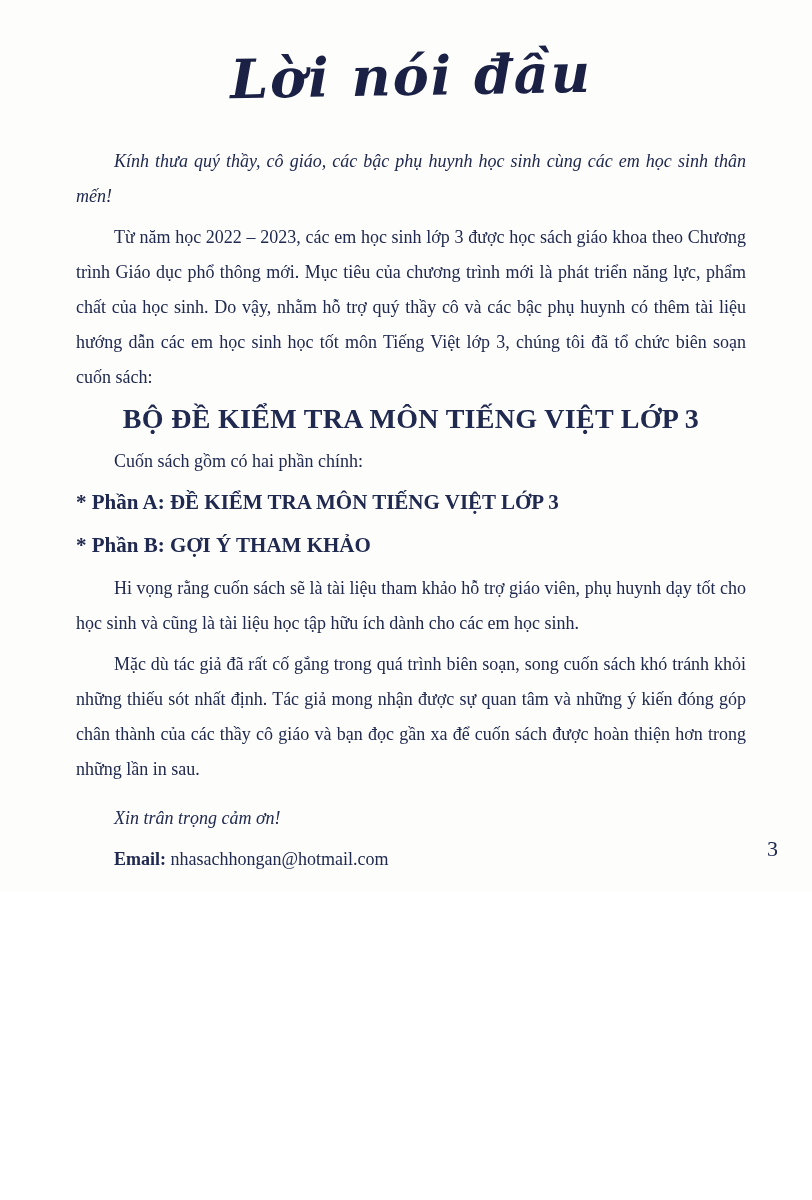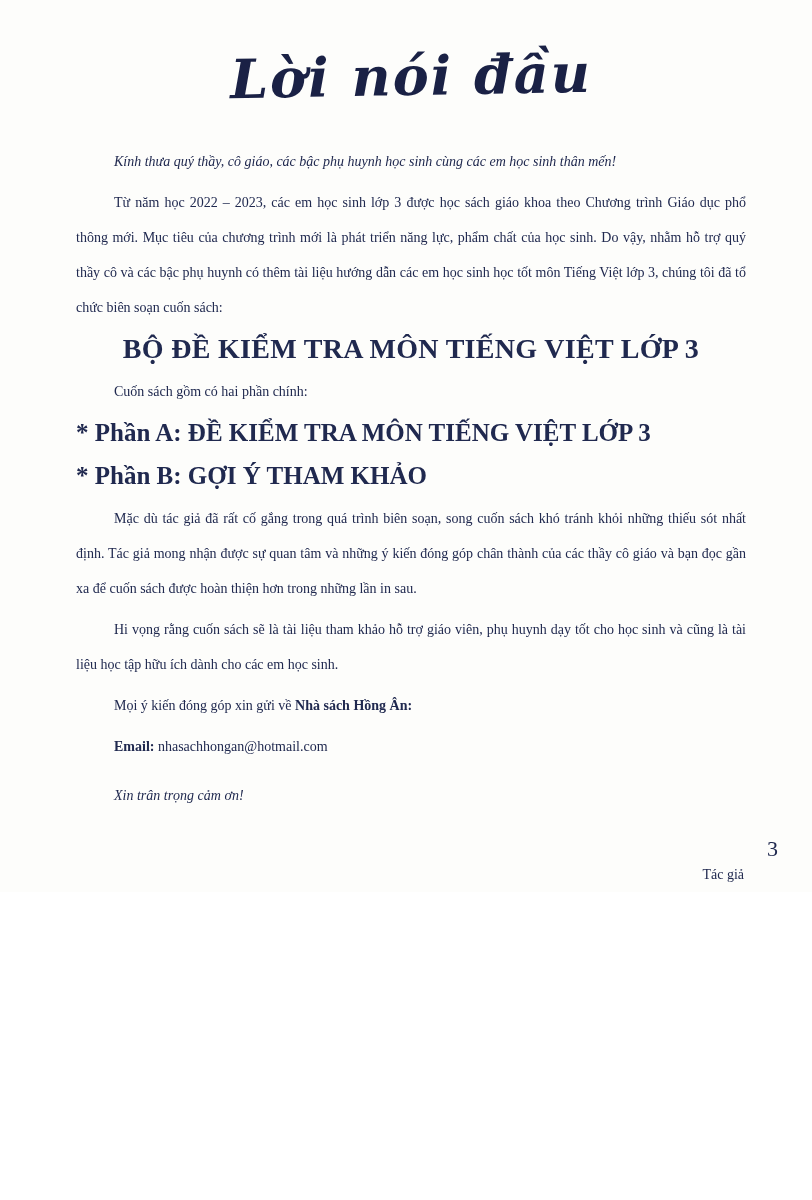--- a/index.html
+++ b/index.html
@@ -24,40 +24,40 @@
     font-weight: bold;
     font-size: 54px;
     letter-spacing: 2px;
     text-align: center;
     color: #1a2145;
     margin: 14px 0 36px 0;
     transform: rotate(-1deg);
   }
   p {
     margin: 0 0 6px 0;
-    font-size: 14px;
+    font-size: 18px;
     line-height: 35px;
   }
   .para {
     text-align: justify;
     text-indent: 38px;
   }
   .italic { font-style: italic; }
   .bold { font-weight: bold; }
   .book-title {
     text-align: center;
     font-weight: bold;
     font-size: 28px;
     text-indent: 0;
     margin: 4px 0 8px 0;
     letter-spacing: 0.3px;
   }
   .part-line {
     font-weight: bold;
-    font-size: 25px;
+    font-size: 21px;
     text-indent: 0;
     margin: 0 0 8px 0;
   }
   .single-line {
     text-align: left;
     text-indent: 38px;
   }
   .closing {
     margin-top: 14px;
   }
@@ -94,36 +94,32 @@
   <p class="para">Từ năm học 2022 – 2023, các em học sinh lớp 3 được học sách giáo khoa theo Chương trình Giáo dục phổ thông mới. Mục tiêu của chương trình mới là phát triển năng lực, phẩm chất của học sinh. Do vậy, nhằm hỗ trợ quý thầy cô và các bậc phụ huynh có thêm tài liệu hướng dẫn các em học sinh học tốt môn Tiếng Việt lớp 3, chúng tôi đã tổ chức biên soạn cuốn sách:</p>
 
   <p class="book-title">BỘ ĐỀ KIỂM TRA MÔN TIẾNG VIỆT LỚP 3</p>
 
   <p class="para">Cuốn sách gồm có hai phần chính:</p>
 
   <p class="part-line">* Phần A: ĐỀ KIỂM TRA MÔN TIẾNG VIỆT LỚP 3</p>
 
   <p class="part-line">* Phần B: GỢI Ý THAM KHẢO</p>
 
+  <p class="para">Hi vọng rằng cuốn sách sẽ là tài liệu tham khảo hỗ trợ giáo viên, phụ huynh dạy tốt cho học sinh và cũng là tài liệu học tập hữu ích dành cho các em học sinh.</p>
+
   <p class="para">Mặc dù tác giả đã rất cố gắng trong quá trình biên soạn, song cuốn sách khó tránh khỏi những thiếu sót nhất định. Tác giả mong nhận được sự quan tâm và những ý kiến đóng góp chân thành của các thầy cô giáo và bạn đọc gần xa để cuốn sách được hoàn thiện hơn trong những lần in sau.</p>
 
-  <p class="para">Hi vọng rằng cuốn sách sẽ là tài liệu tham khảo hỗ trợ giáo viên, phụ huynh dạy tốt cho học sinh và cũng là tài liệu học tập hữu ích dành cho các em học sinh.</p>
 
-  <p class="single-line">
-    <span>Mọi ý kiến đóng góp xin gửi về</span>
-    <span class="bold">Nhà sách Hồng Ân:</span>
-  </p>
 
+  <p class="single-line italic closing">Xin trân trọng cảm ơn!</p>
 
   <p class="single-line">
     <span class="bold">Email:</span>
     <span>nhasachhongan@hotmail.com</span>
   </p>
-
-  <p class="single-line italic closing">Xin trân trọng cảm ơn!</p>
 
   <div class="author-block">
     <p>Tác giả</p>
     <p class="author-name">Lê Thị Chương</p>
   </div>
 
   <div class="page-number">3</div>
 
 </div>
 

